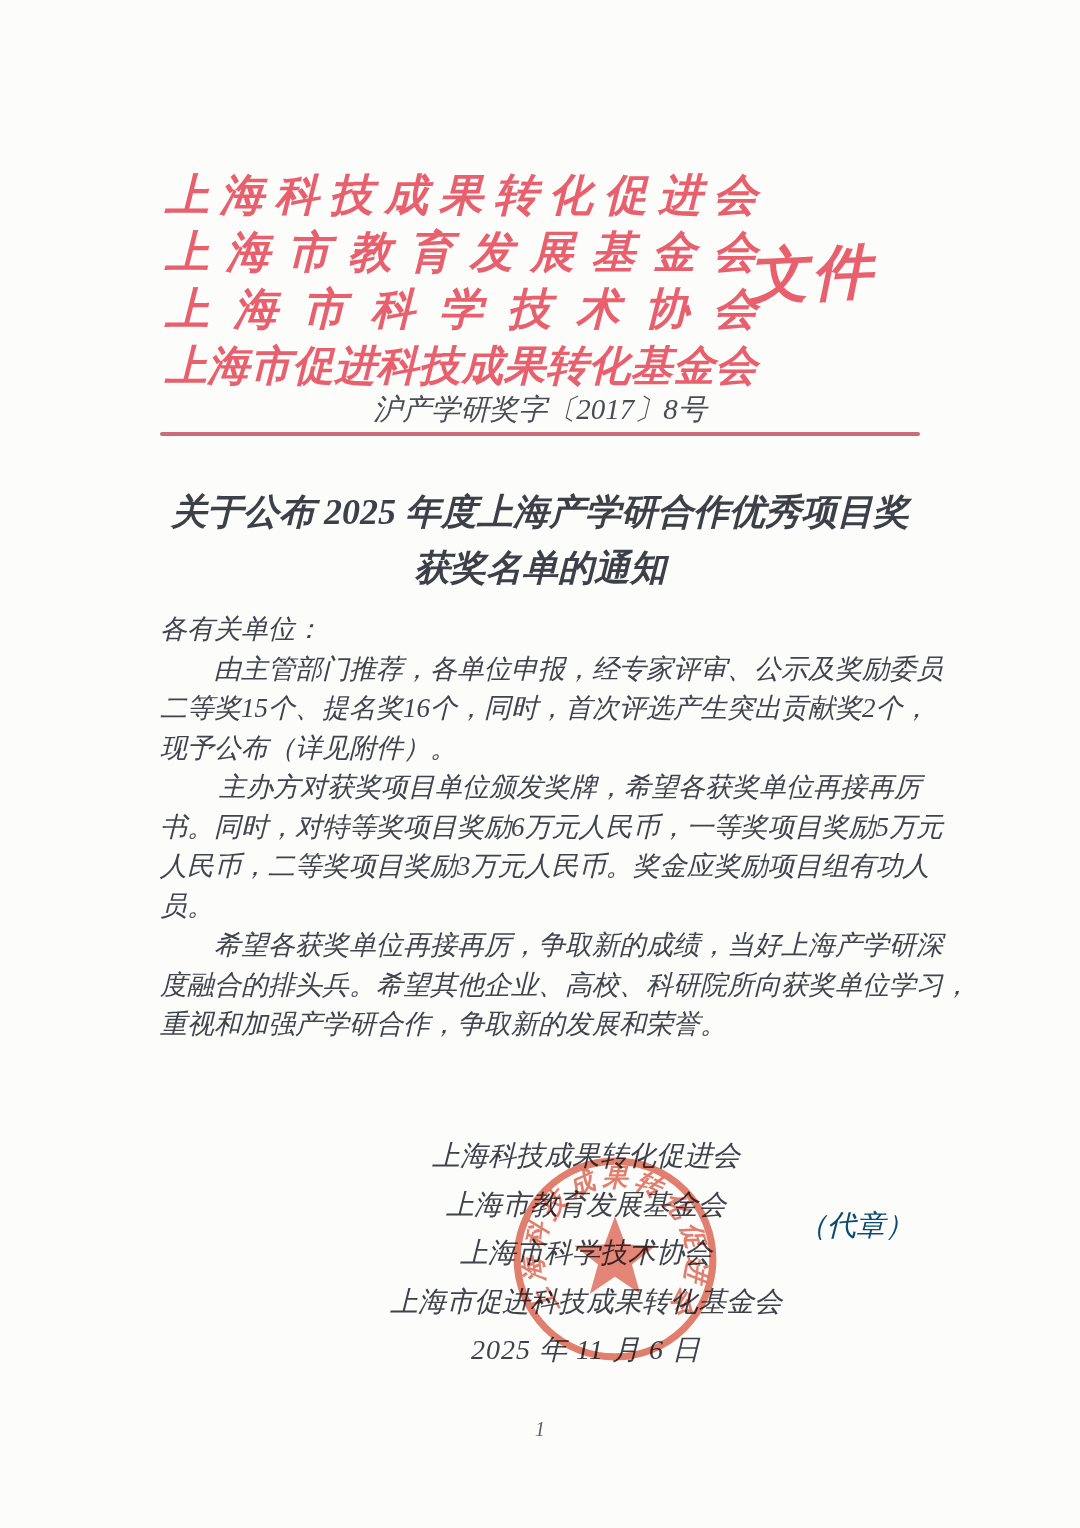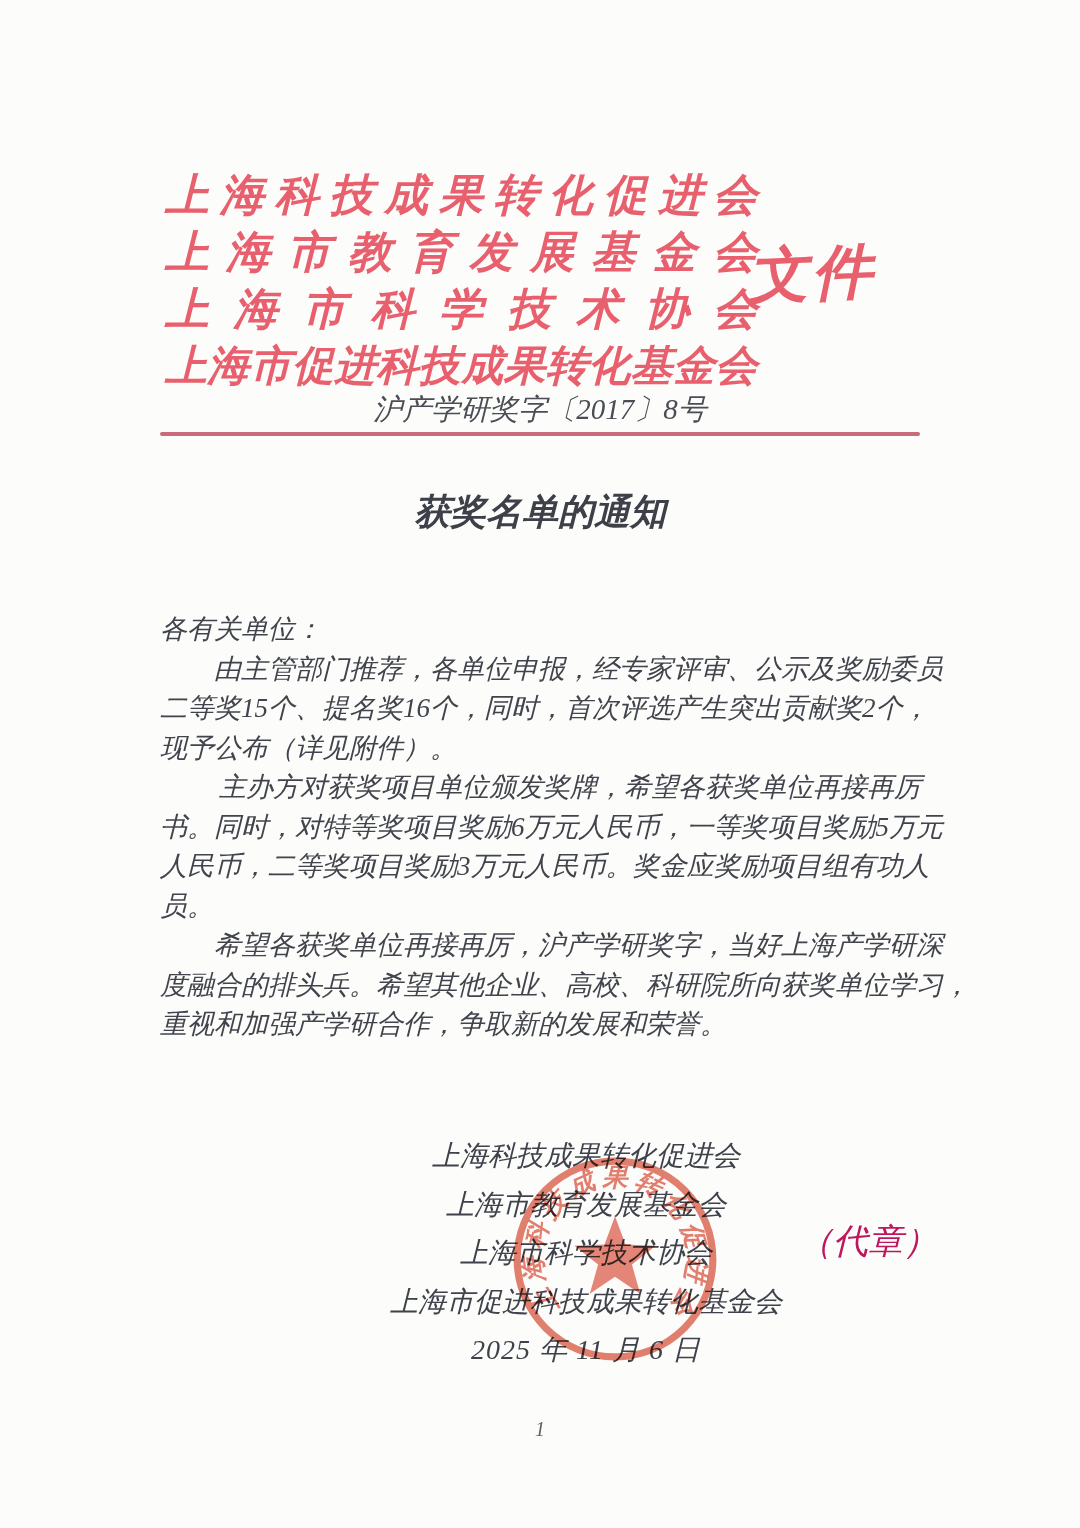--- a/index.html
+++ b/index.html
@@ -56,21 +56,21 @@
   .p-line { white-space: nowrap; }
   .p-line.first { text-indent: 2em; text-align: center; }
   
   .signature {
     position: absolute; left: 336px; top: 1132px; width: 500px;
     text-align: center; font-size: 28px; line-height: 48.5px; color: #3f424b;
   }
   .sig-line { white-space: nowrap; }
   .proxy-note {
     position: absolute; left: 798px; top: 1206px;
-    font-size: 35px; color: #be185d; white-space: nowrap; margin-top: 12px;
+    font-size: 29px; color: #0c4a6e; white-space: nowrap;
   }
   .seal {
     position: absolute; left: 508px; top: 1152px; width: 214px; height: 214px;
     mix-blend-mode: multiply; opacity: 0.88;
     pointer-events: none;
   }
   .date-line { letter-spacing: 1px; }
   
   .page-num {
     position: absolute; left: 0; top: 1418px; width: 1080px;
@@ -89,39 +89,40 @@
       <div class="org-line compact">上海市促进科技成果转化基金会</div>
     </div>
 
   <div class="doc-label">文件</div>
 
   <div class="doc-number">沪产学研奖字〔2017〕8号</div>
 
   <div class="red-rule"></div>
 
   <div class="title">
+    <div>关于公布 2025 年度上海产学研合作优秀项目奖</div>
     <div>获奖名单的通知</div>
   </div>
 
   <div class="body-block">
     <div class="salutation">各有关单位：</div>
     <div>
         <div class="para">
           <div class="p-line first">由主管部门推荐，各单位申报，经专家评审、公示及奖励委员</div>
           <div class="p-line">二等奖15个、提名奖16个，同时，首次评选产生突出贡献奖2个，</div>
           <div class="p-line">现予公布（详见附件）。</div>
         </div>
         <div class="para">
           <div class="p-line first">主办方对获奖项目单位颁发奖牌，希望各获奖单位再接再厉</div>
           <div class="p-line">书。同时，对特等奖项目奖励6万元人民币，一等奖项目奖励5万元</div>
           <div class="p-line">人民币，二等奖项目奖励3万元人民币。奖金应奖励项目组有功人</div>
           <div class="p-line">员。</div>
         </div>
         <div class="para">
-          <div class="p-line first">希望各获奖单位再接再厉，沪产学研奖字，当好上海产学研深</div>
+          <div class="p-line first">希望各获奖单位再接再厉，争取新的成绩，当好上海产学研深</div>
           <div class="p-line">度融合的排头兵。希望其他企业、高校、科研院所向获奖单位学习，</div>
           <div class="p-line">重视和加强产学研合作，争取新的发展和荣誉。</div>
         </div>
       </div>
   </div>
 
   <div class="signature">
     <div>
         <div class="sig-line">上海科技成果转化促进会</div>
         <div class="sig-line">上海市教育发展基金会</div>

